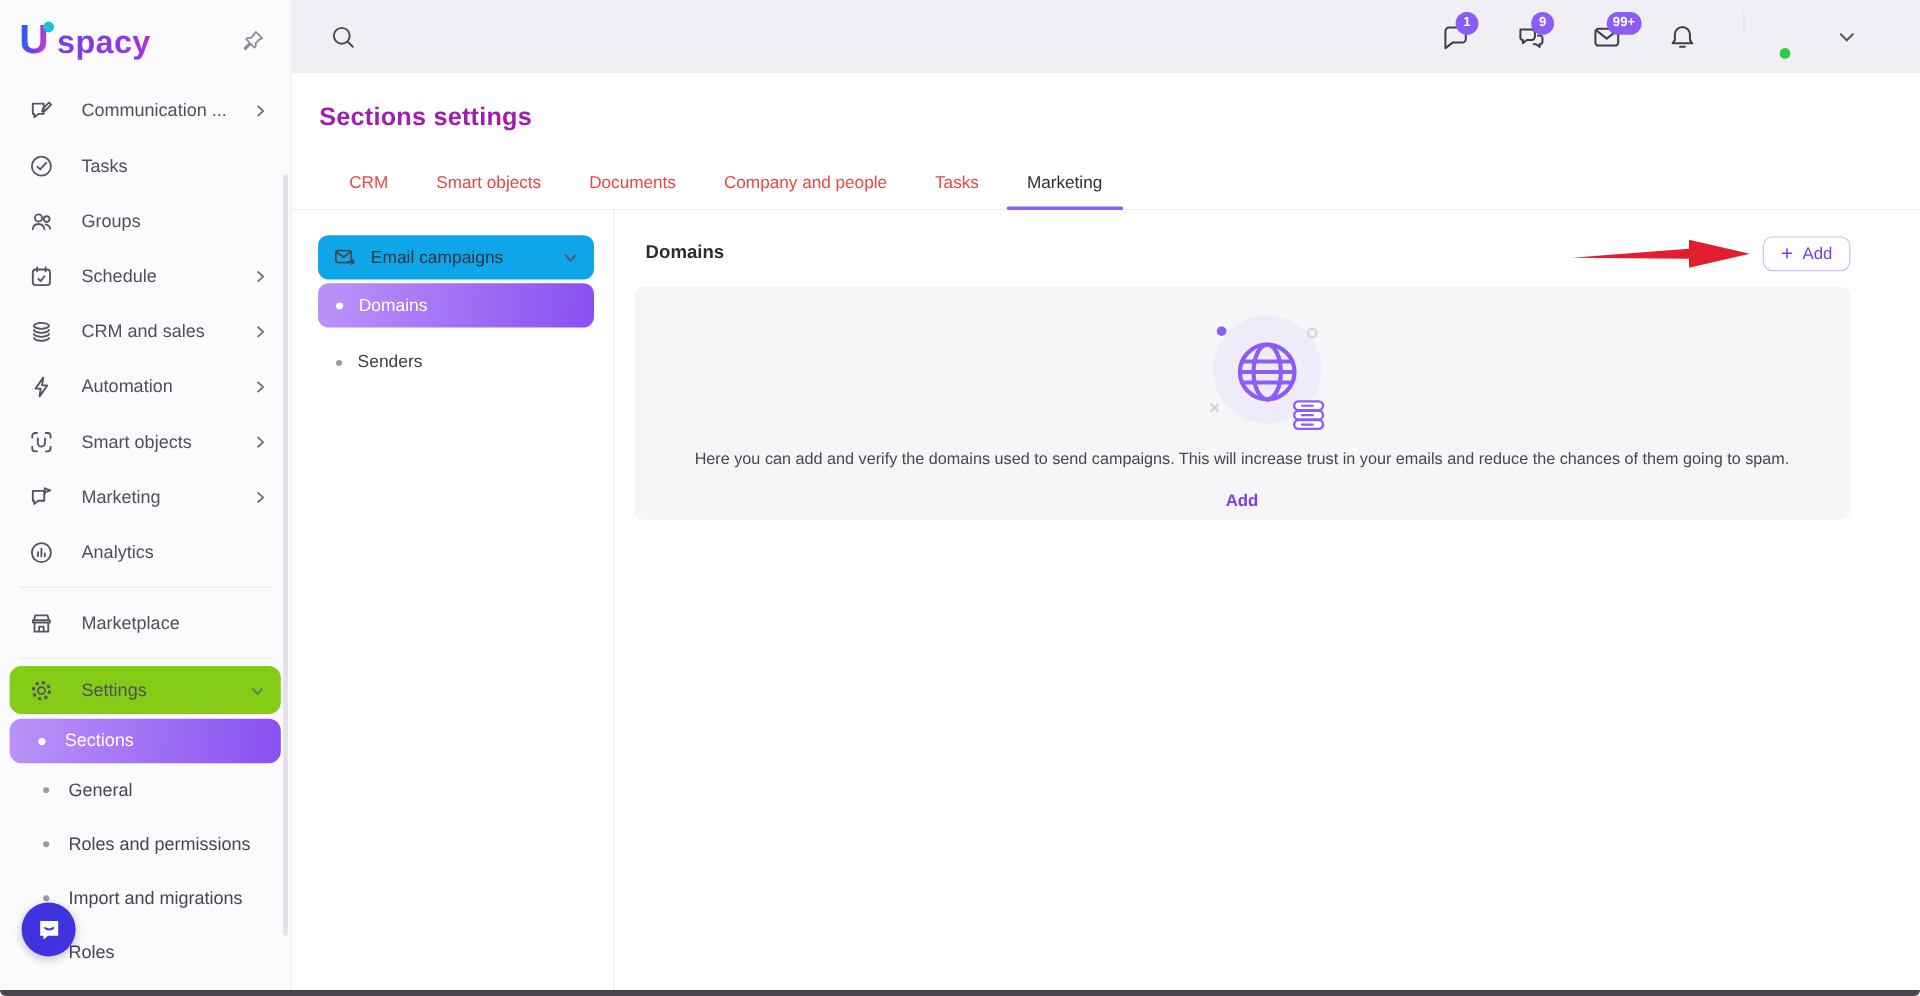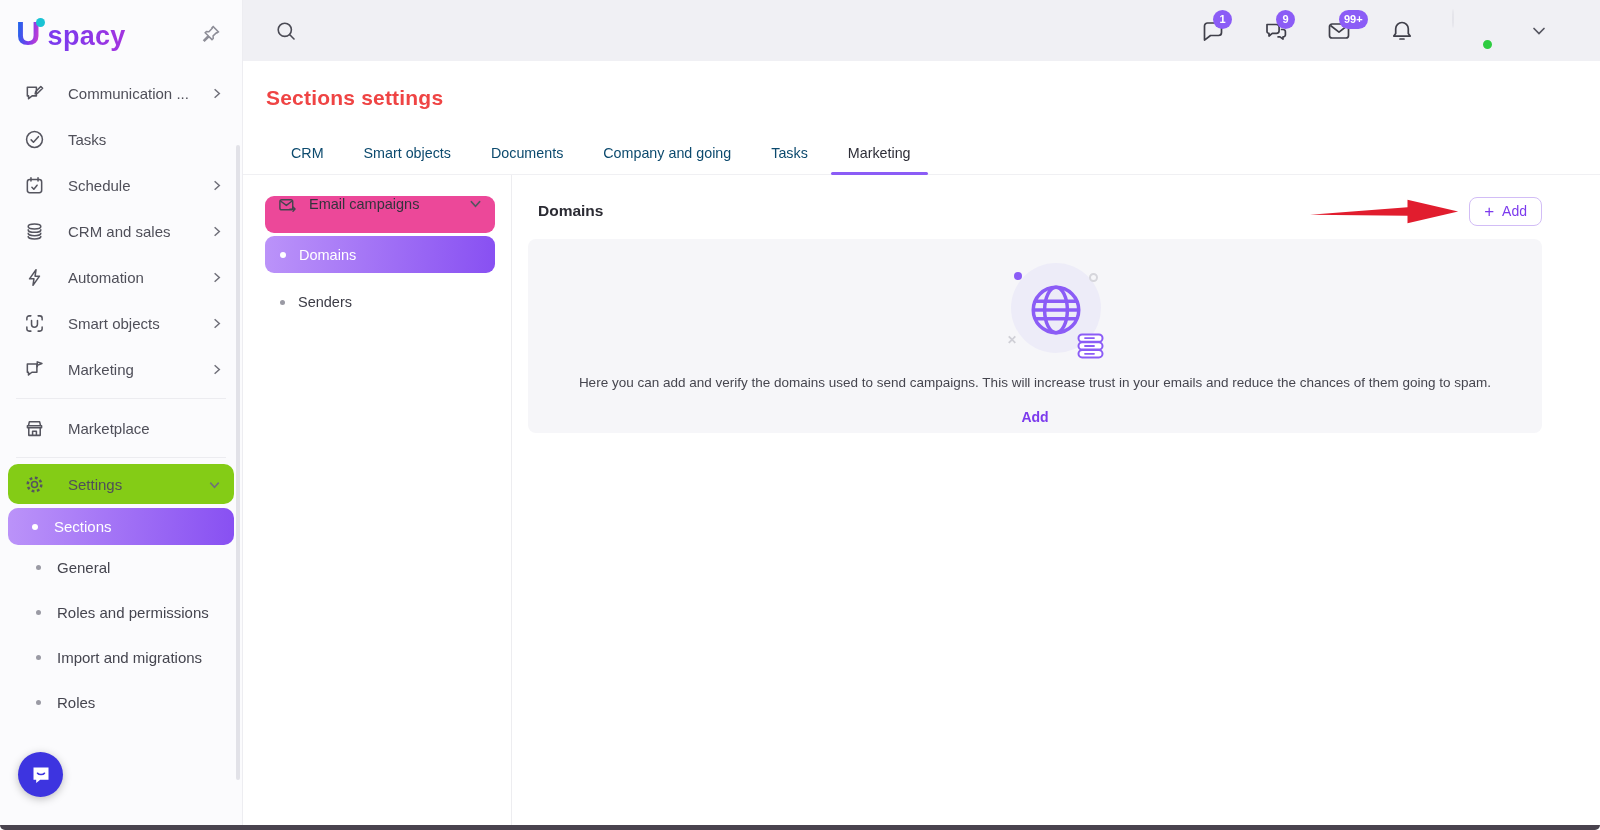--- a/index.html
+++ b/index.html
@@ -51,29 +51,29 @@
        radial-gradient(circle 4px at 53% 22%, #6e4a3c 97%, transparent),
        radial-gradient(ellipse 7px 10px at 53% 43%, #e4546e 96%, transparent),
        radial-gradient(ellipse 12px 16px at 30% 60%, #f2f2f2 90%, transparent),
        linear-gradient(170deg,#c9cdd4 0%,#a8adb6 60%,#8d939c 100%);
      border:1px solid #e4e4ea; }
   .status-dot { position:absolute; right:-1px; bottom:0; width:13px; height:13px; border-radius:50%; background:#2ecc40; border:2px solid #f0f0f4; }
   .tb-chev { width:18px; height:18px; color:#55555f; cursor:pointer; }
 
   
   .content { position:absolute; left:243px; top:61px; right:0; bottom:5px; background:#fff; display:flex; flex-direction:column; }
-  .page-title { font-size:21px; font-weight:700; color:#ef4444; padding:25px 0 0 23px; letter-spacing:.2px; }
+  .page-title { font-size:21px; font-weight:700; color:#a21caf; padding:25px 0 0 23px; letter-spacing:.2px; }
   .tabs { display:flex; margin-top:25px; padding-left:28px; border-bottom:1px solid #f0f0f3; }
-  .tab { padding:10px 20px 13px; font-size:14.3px; color:#0c4a6e; cursor:pointer; position:relative; white-space:nowrap; }
+  .tab { padding:10px 20px 13px; font-size:14.3px; color:#ef4444; cursor:pointer; position:relative; white-space:nowrap; }
   .tab.active { color:#2e2e38; }
   .tab.active::after { content:""; position:absolute; left:3px; right:3px; bottom:-1px; height:3px; border-radius:2px; background:#8b5cf6; }
 
   .body-row { flex:1; display:flex; min-height:0; }
   .subpanel { width:269px; flex:0 0 auto; border-right:1px solid #ededf0; padding:21px 16px 0 22px; }
-  .dd-pill { display:flex; align-items:flex-start; height:37px; background:#ec4899; border-radius:9px; padding:0 12px 0 13px; cursor:pointer; }
+  .dd-pill { display:flex; align-items:center; height:37px; background:#0ea5e9; border-radius:9px; padding:0 12px 0 13px; cursor:pointer; }
   .dd-pill .dd-icon { width:19px; height:19px; color:#45454f; margin-right:12px; }
   .dd-pill .dd-label { flex:1; font-size:14.5px; color:#33333d; }
   .dd-pill .dd-chev { width:15px; height:15px; color:#55555f; }
   .sp-item { display:flex; align-items:center; height:37px; border-radius:9px; font-size:14.5px; cursor:pointer; margin-top:3px; }
   .sp-item.active { background:linear-gradient(93deg,#bb93f9 0%,#8850f2 100%); color:#fff; }
   .sp-item .bullet { margin:0 13px 0 15px; }
   .sp-item.plain { margin-top:7px; color:#3c3c46; background:transparent; height:44px; }
 
   .main-pane { flex:1; padding:21px 58px 0 16px; min-width:0; }
   .pane-head { display:flex; align-items:center; }
@@ -131,20 +131,31 @@
       <span class="ni-icon">
           <svg viewBox="0 0 22 22" fill="none" stroke="currentColor" stroke-width="1.6" stroke-linecap="round" stroke-linejoin="round">
             <circle cx="11" cy="11" r="8.3"></circle>
             <path d="M7.5 11.4l2.4 2.4 5.2-5.8"></path>
           </svg>
         </span>
       <span class="ni-label">Tasks</span>
     </div>
     <div class="nav-item">
       <span class="ni-icon">
+          <svg viewBox="0 0 22 22" fill="none" stroke="currentColor" stroke-width="1.6" stroke-linecap="round">
+            <circle cx="8.5" cy="8" r="3.1"></circle>
+            <path d="M3.4 18c.5-3 2.6-4.7 5.1-4.7s4.6 1.7 5.1 4.7"></path>
+            <circle cx="15.6" cy="9" r="2.5"></circle>
+            <path d="M14.8 13.6c2.1.4 3.4 1.7 3.8 3.9"></path>
+          </svg>
+        </span>
+      <span class="ni-label">Groups</span>
+    </div>
+    <div class="nav-item">
+      <span class="ni-icon">
           <svg viewBox="0 0 22 22" fill="none" stroke="currentColor" stroke-width="1.6" stroke-linecap="round" stroke-linejoin="round">
             <rect x="3.5" y="4.8" width="15" height="13.7" rx="2.5"></rect>
             <path d="M7.3 3v3.4M14.7 3v3.4"></path>
             <path d="M8.3 12.9l2 2 3.4-4.2"></path>
           </svg>
         </span>
       <span class="ni-label">Schedule</span>
       <span class="ni-chev">
           <svg viewBox="0 0 16 16" fill="none" stroke="currentColor" stroke-width="1.6">
             <path d="M6 3.5l5 4.5-5 4.5"></path>
@@ -200,20 +211,29 @@
             <path d="M3.5 5.3h10v8.6H8.3l-3.6 2.8v-2.8h-1.2z"></path>
             <path d="M13.9 8.7V3l4.9 1.8-4.9 1.9"></path>
           </svg>
         </span>
       <span class="ni-label">Marketing</span>
       <span class="ni-chev">
           <svg viewBox="0 0 16 16" fill="none" stroke="currentColor" stroke-width="1.6">
             <path d="M6 3.5l5 4.5-5 4.5"></path>
           </svg>
         </span>
+    </div>
+    <div class="nav-item">
+      <span class="ni-icon">
+          <svg viewBox="0 0 22 22" fill="none" stroke="currentColor" stroke-width="1.6" stroke-linecap="round">
+            <circle cx="11" cy="11" r="8.3"></circle>
+            <path d="M8 14.2v-3.6M11 14.2V7.6M14 14.2v-2.4"></path>
+          </svg>
+        </span>
+      <span class="ni-label">Analytics</span>
     </div>
     <div class="nav-divider"></div>
     <div class="nav-item">
       <span class="ni-icon">
           <svg viewBox="0 0 22 22" fill="none" stroke="currentColor" stroke-width="1.6" stroke-linejoin="round">
             <path d="M4.6 8.2L5.6 4h10.8l1 4.2"></path>
             <path d="M3.6 8.2h14.8v2H3.6z"></path>
             <path d="M5 10.2v8h12v-8"></path>
             <path d="M9 18.2v-4.4h4v4.4"></path>
           </svg>
@@ -312,21 +332,21 @@
   </div>
 </header>
 
 <main class="content">
   <h1 class="page-title">Sections settings</h1>
 
   <div class="tabs">
     <span class="tab">CRM</span>
     <span class="tab">Smart objects</span>
     <span class="tab">Documents</span>
-    <span class="tab">Company and going</span>
+    <span class="tab">Company and people</span>
     <span class="tab">Tasks</span>
     <span class="tab active">Marketing</span>
   </div>
 
   <div class="body-row">
 
     <div class="subpanel">
       <div class="dd-pill">
         <span class="dd-icon">
           <svg viewBox="0 0 20 20" fill="none" stroke="currentColor" stroke-width="1.5" stroke-linejoin="round" stroke-linecap="round">

